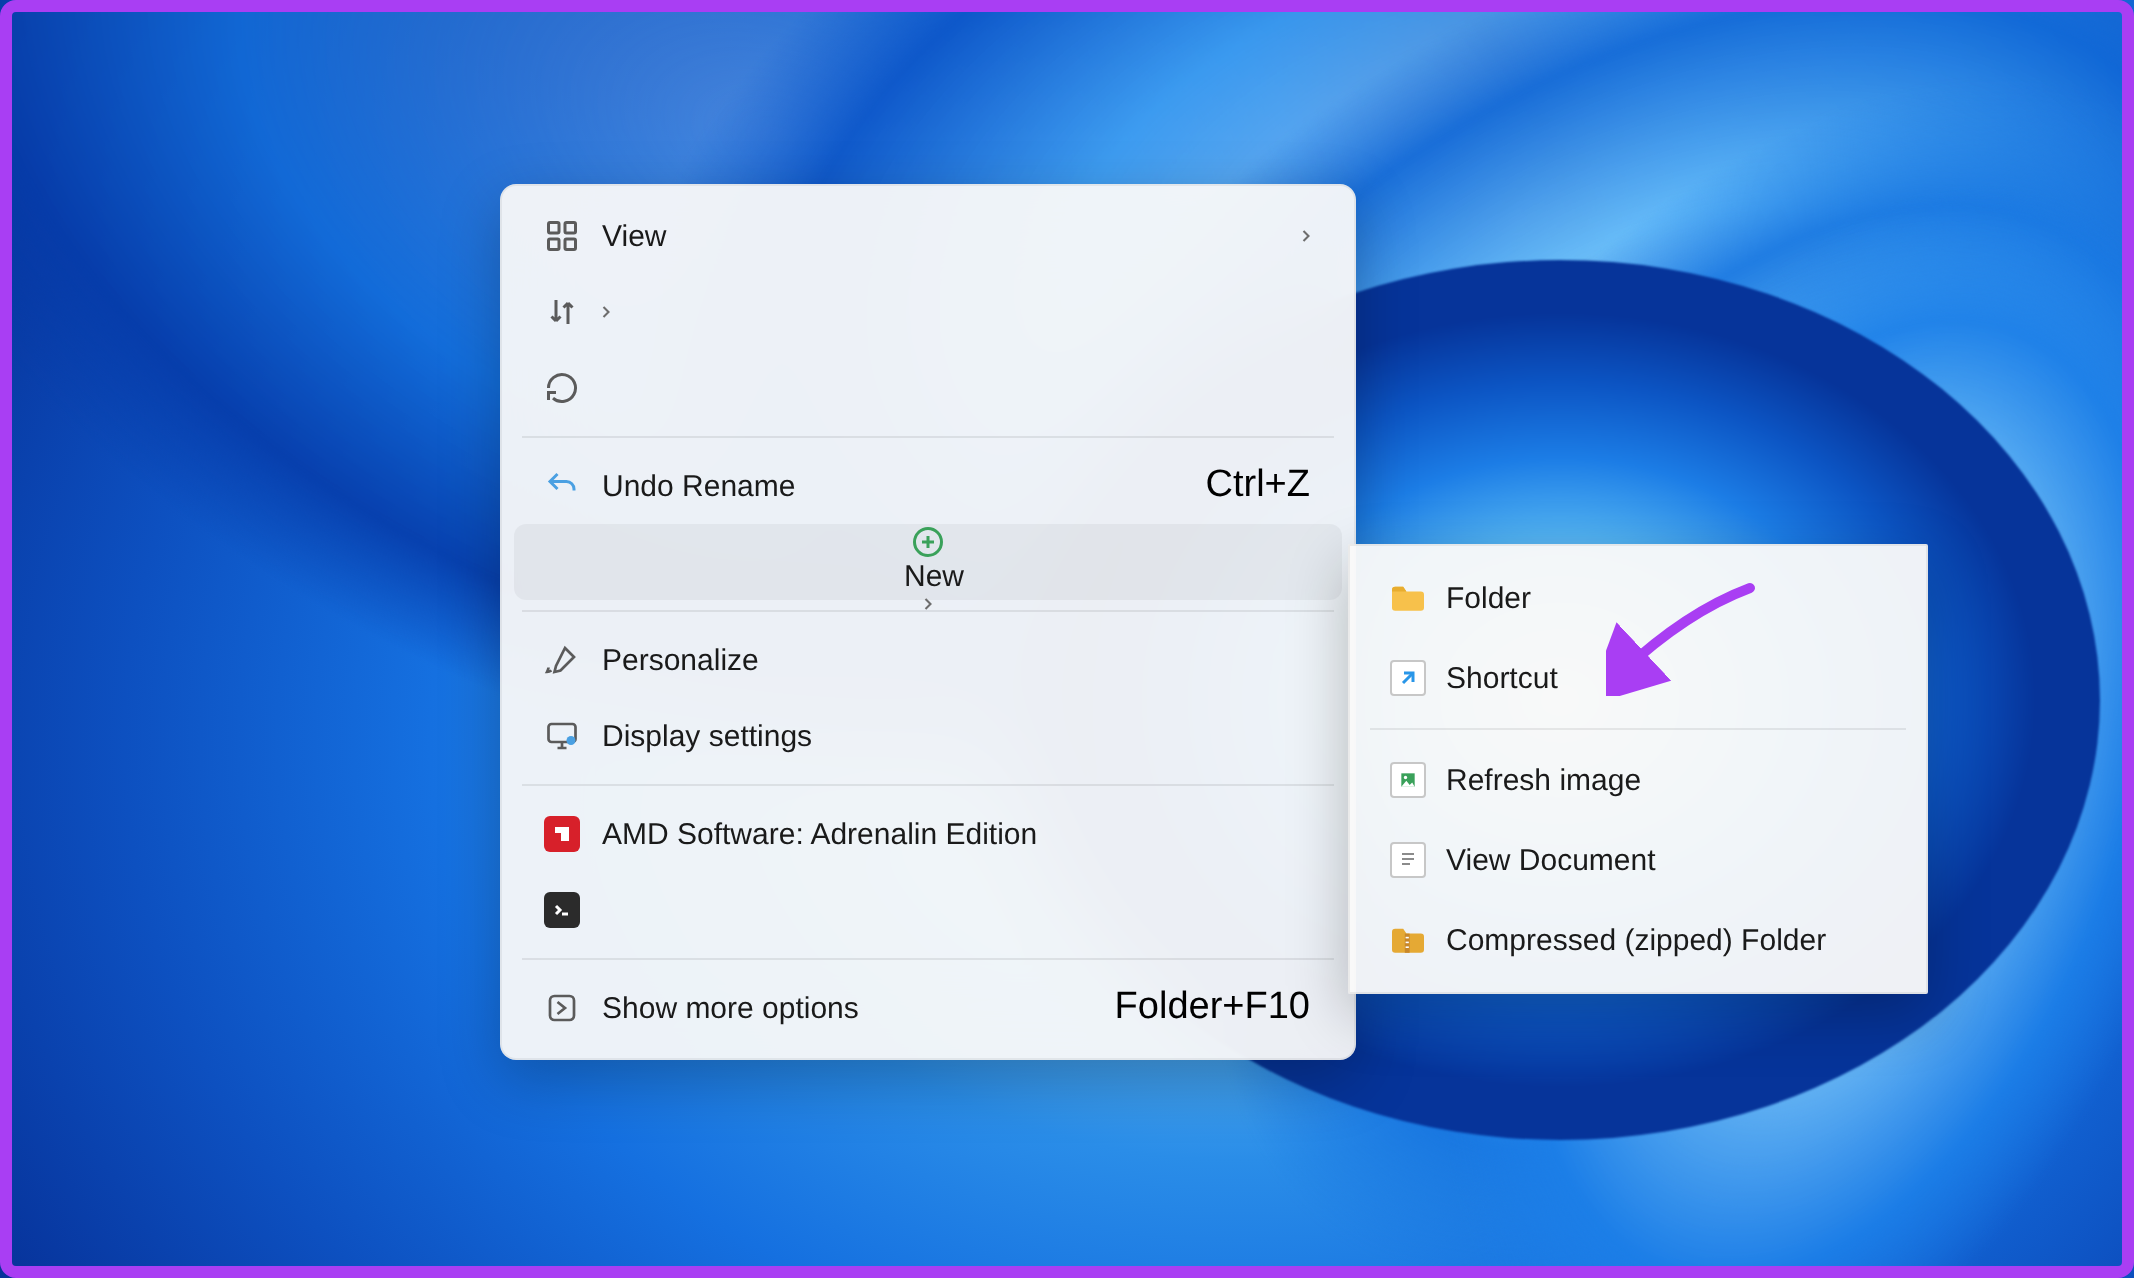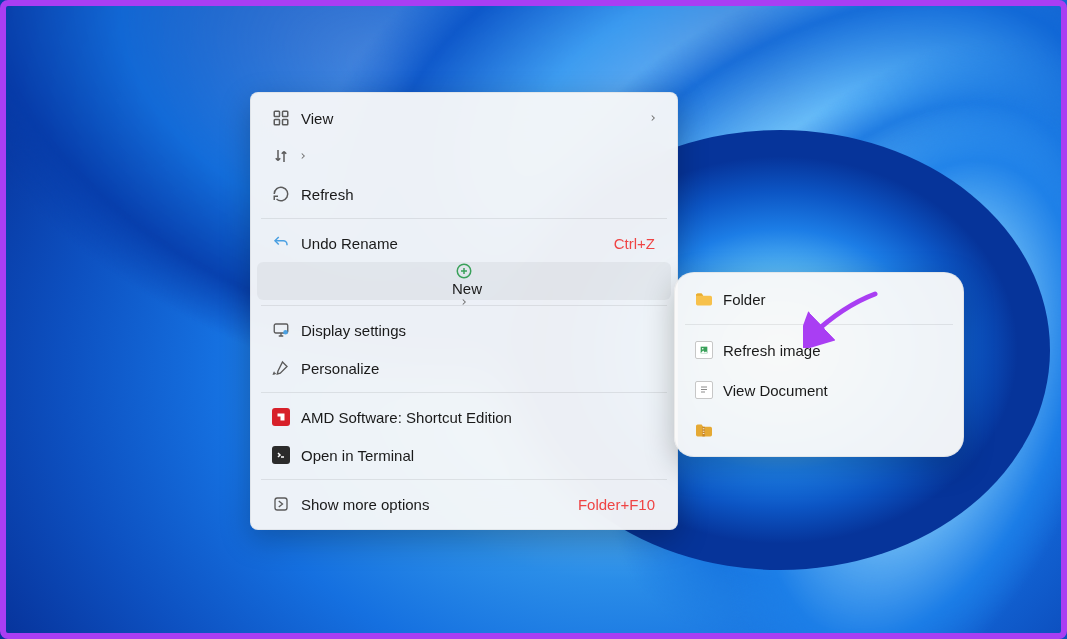--- a/index.html
+++ b/index.html
@@ -60,32 +60,32 @@
       align-items: center;
       height: 38px;
       padding: 0 10px;
       border-radius: 6px;
       cursor: default;
     }
     .menu-item.hover { background: rgba(0,0,0,0.045); flex-direction: column; }
     .menu-icon-wrap { width: 28px; display:flex; justify-content:center; }
     .menu-icon-svg { width:18px; height:18px; }
     .menu-label { flex:1; padding-left: 6px; }
-    .menu-accel { font-size: 15px; color: #ef4444; padding-right:6px; }
+    .menu-accel { font-size: 19px; color: #000000; padding-right:6px; }
     .menu-chevron { width: 16px; color:#6d6d6d; display:flex; justify-content:center;}
     .divider { height:1px; background: rgba(0,0,0,0.08); margin:5px 4px; }
 
     .submenu {
       position: absolute;
       left: 674px;
       top: 272px;
       width: 290px;
       background: rgba(249, 249, 249, 0.96);
       border: 1px solid rgba(0,0,0,0.06);
-      border-radius: 20px;
+      border-radius: 1px;
       box-shadow: 0 10px 30px rgba(0,0,0,0.25);
       padding: 6px;
       font-size: 15px;
       color: #1a1a1a;
     }
     .sub-item { display:flex; align-items:center; height:40px; padding:0 10px; border-radius:6px; cursor:default; }
     .sub-icon-wrap { width:26px; display:flex; justify-content:center; }
     .sub-label { padding-left: 6px; }
 
     .annotation-arrow { position:absolute; left:803px; top:288px; pointer-events:none; }
@@ -137,21 +137,20 @@
       </span>
     </div>
 
     <div class="menu-item">
       <span class="menu-icon-wrap">
         <svg class="menu-icon-svg" viewBox="0 0 24 24" fill="none" stroke="#5b5b5b" stroke-width="2">
           <path d="M3 12a9 9 0 1 1 3 6.7"></path>
             <path d="M3 20v-5h5"></path>
         </svg>
       </span>
-      <span class="menu-label">Refresh</span>
     </div>
 
     <div class="divider"></div>
 
     <div class="menu-item">
       <span class="menu-icon-wrap">
         <svg class="menu-icon-svg" viewBox="0 0 24 24" fill="none" stroke="#4aa0e2" stroke-width="2">
           <path d="M9 14L4 9l5-5"></path>
             <path d="M4 9h11a5 5 0 0 1 5 5v1"></path>
         </svg>
@@ -173,61 +172,60 @@
             <path d="M9 6l6 6-6 6"></path>
           </svg>
       </span>
     </div>
 
     <div class="divider"></div>
 
     <div class="menu-item">
       <span class="menu-icon-wrap">
         <svg class="menu-icon-svg" viewBox="0 0 24 24" fill="none" stroke="#5b5b5b" stroke-width="1.8">
+          <path d="M14 4l6 6-9 9-4 1 1-4z"></path>
+            <path d="M5 19c-1.5 1-3 1-3 1s1-2 1-3"></path>
+        </svg>
+      </span>
+      <span class="menu-label">Personalize</span>
+    </div>
+
+    <div class="menu-item">
+      <span class="menu-icon-wrap">
+        <svg class="menu-icon-svg" viewBox="0 0 24 24" fill="none" stroke="#5b5b5b" stroke-width="1.8">
           <rect x="3" y="4" width="18" height="12" rx="2"></rect>
             <path d="M9 20h6M12 16v4"></path>
           <circle cx="18" cy="15" r="3" fill="#4aa0e2" stroke="none"></circle>
         </svg>
       </span>
       <span class="menu-label">Display settings</span>
     </div>
 
-    <div class="menu-item">
-      <span class="menu-icon-wrap">
-        <svg class="menu-icon-svg" viewBox="0 0 24 24" fill="none" stroke="#5b5b5b" stroke-width="1.8">
-          <path d="M14 4l6 6-9 9-4 1 1-4z"></path>
-            <path d="M5 19c-1.5 1-3 1-3 1s1-2 1-3"></path>
-        </svg>
-      </span>
-      <span class="menu-label">Personalize</span>
-    </div>
-
     <div class="divider"></div>
 
     <div class="menu-item">
       <span class="menu-icon-wrap">
         <span class="ic-box" style="background:#d7202a;border-radius:3px;">
           <svg width="12" height="12" viewBox="0 0 24 24">
               <path d="M5 5h14v14H11v-8H5z" fill="#fff"></path>
             </svg>
         </span>
       </span>
-      <span class="menu-label">AMD Software: Shortcut Edition</span>
+      <span class="menu-label">AMD Software: Adrenalin Edition</span>
     </div>
 
     <div class="menu-item">
       <span class="menu-icon-wrap">
         <span class="ic-box" style="background:#2b2b2b;border-radius:3px;">
           <svg width="12" height="12" viewBox="0 0 24 24" fill="none" stroke="#fff" stroke-width="3">
               <path d="M6 8l4 4-4 4"></path>
               <path d="M12 16h6"></path>
             </svg>
         </span>
       </span>
-      <span class="menu-label">Open in Terminal</span>
     </div>
 
     <div class="divider"></div>
 
     <div class="menu-item">
       <span class="menu-icon-wrap">
         <svg class="menu-icon-svg" viewBox="0 0 24 24" fill="none" stroke="#5b5b5b" stroke-width="1.8">
           <rect x="4" y="4" width="16" height="16" rx="3"></rect>
             <path d="M9 8l5 4-5 4"></path>
         </svg>
@@ -242,20 +240,31 @@
     <div class="sub-item">
       <span class="sub-icon-wrap">
         <svg width="20" height="16" viewBox="0 0 24 20">
           <path d="M2 5a2 2 0 012-2h5l2 3h9a2 2 0 012 2v8a2 2 0 01-2 2H4a2 2 0 01-2-2z" fill="#f7c14b"></path>
           <path d="M2 5a2 2 0 012-2h5l2 3H2z" fill="#e8ad2f"></path>
         </svg>
       </span>
       <span class="sub-label">Folder</span>
     </div>
 
+    <div class="sub-item">
+      <span class="sub-icon-wrap">
+        <span class="ic-box" style="border:1px solid #c7c7c7;background:#fff;border-radius:2px;">
+          <svg width="12" height="12" viewBox="0 0 24 24" fill="none" stroke="#2996e8" stroke-width="3">
+              <path d="M7 17L17 7"></path>
+              <path d="M8 7h9v9"></path>
+            </svg>
+        </span>
+      </span>
+      <span class="sub-label">Shortcut</span>
+    </div>
 
     <div class="divider"></div>
 
     <div class="sub-item">
       <span class="sub-icon-wrap">
         <span class="ic-box" style="border:1px solid #c7c7c7;background:#fff;border-radius:2px;">
           <svg width="10" height="10" viewBox="0 0 24 24">
               <rect x="4" y="4" width="16" height="16" fill="#3aa15a"></rect>
               <circle cx="9" cy="9" r="2" fill="#fff"></circle>
               <path d="M4 20l6-7 4 5 3-3 3 5z" fill="#fff"></path>
@@ -279,20 +288,21 @@
     <div class="sub-item">
       <span class="sub-icon-wrap">
         <svg width="20" height="16" viewBox="0 0 24 20">
           <path d="M2 5a2 2 0 012-2h5l2 3h9a2 2 0 012 2v8a2 2 0 01-2 2H4a2 2 0 01-2-2z" fill="#e5a934"></path>
           <rect x="10" y="6" width="3" height="12" fill="#c8872a"></rect>
           <rect x="10.5" y="8" width="2" height="1" fill="#fff"></rect>
             <rect x="10.5" y="11" width="2" height="1" fill="#fff"></rect>
             <rect x="10.5" y="14" width="2" height="1" fill="#fff"></rect>
         </svg>
       </span>
+      <span class="sub-label">Compressed (zipped) Folder</span>
     </div>
   </div>
 
   <svg class="annotation-arrow" width="80" height="60" viewBox="0 0 80 60">
     <defs>
       <marker id="ah" markerWidth="8" markerHeight="8" refX="3" refY="4" orient="auto">
         <path d="M0 0L8 4L0 8z" fill="#a93ef3"></path>
       </marker>
     </defs>
     <path d="M72 6 Q40 18 8 48" stroke="#a93ef3" stroke-width="5" fill="none" marker-end="url(#ah)" stroke-linecap="round"></path>

